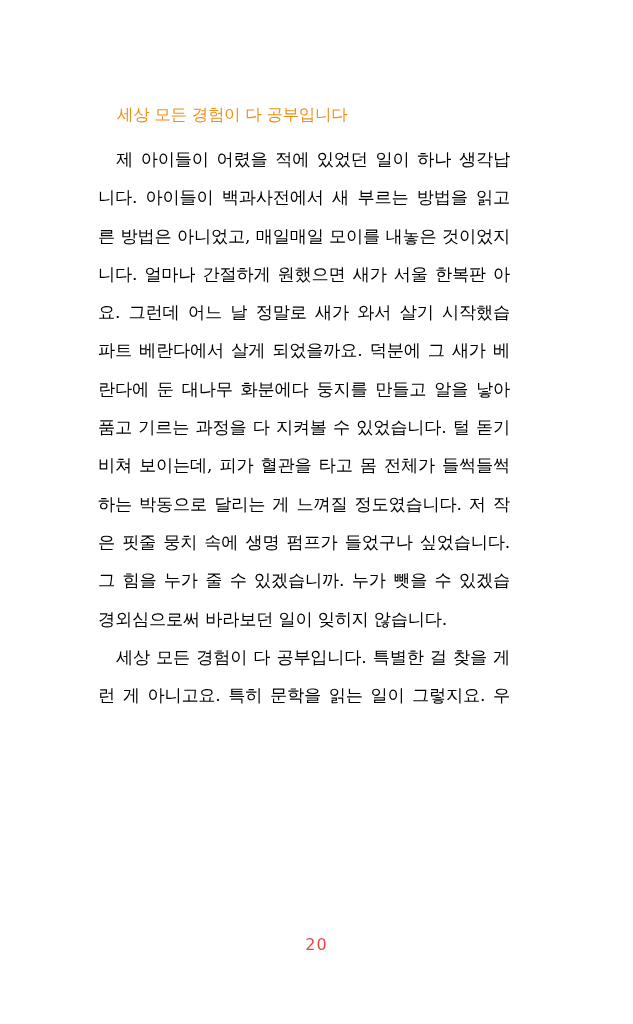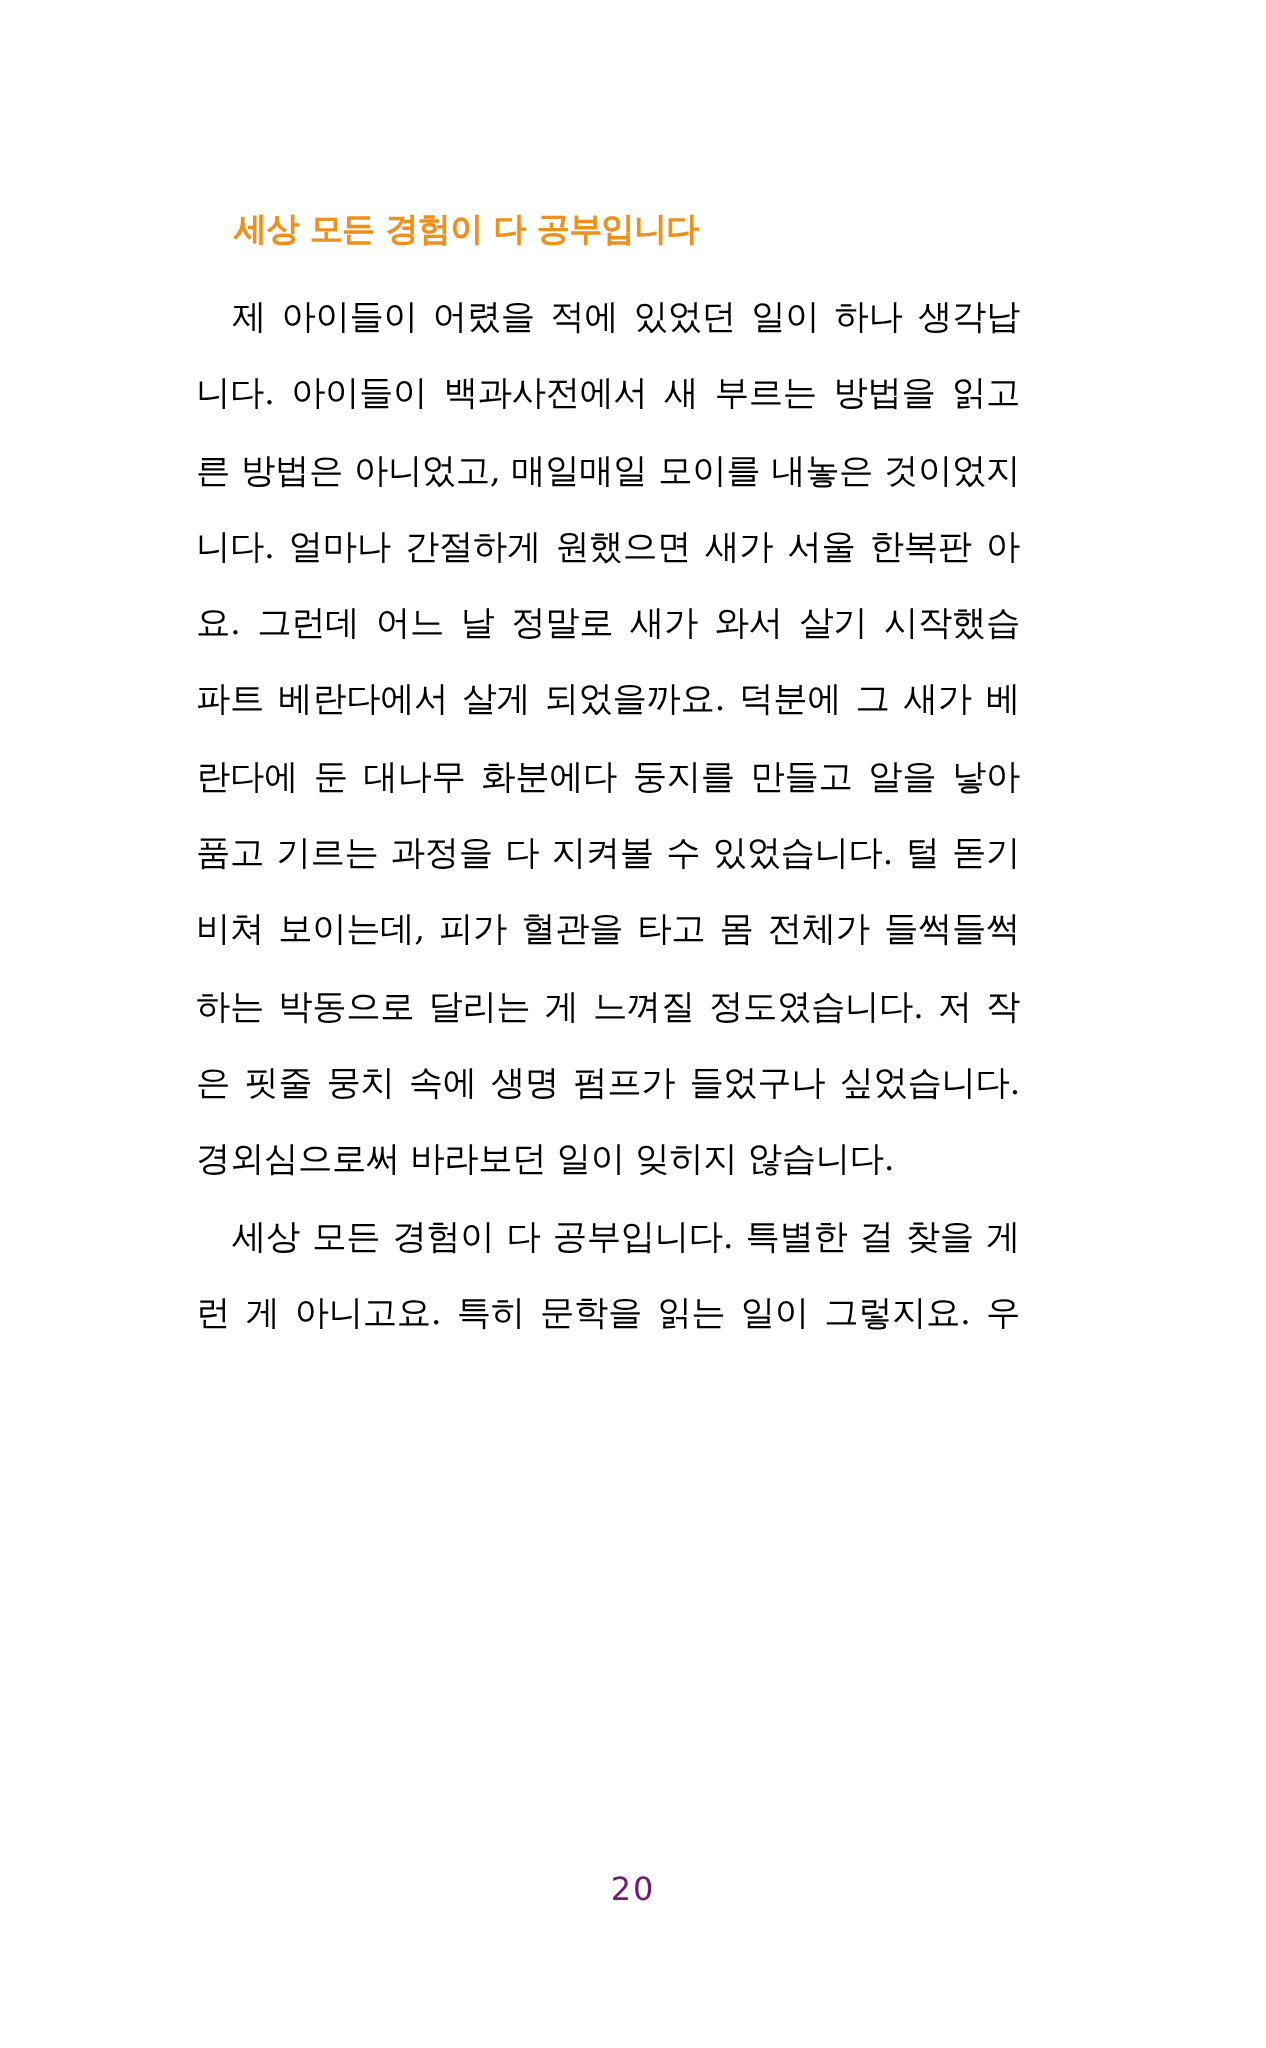--- a/index.html
+++ b/index.html
@@ -18,21 +18,21 @@
       left: 0; top: 0;
       width: 633px;
       height: 1024px;
       background: #ffffff;
     }
     .heading {
       position: absolute;
       left: 117px;
       top: 104px;
       font-family: "DejaVu Sans", sans-serif;
-      font-weight: bold;
+      font-weight: normal;
       font-size: 16.5px;
       color: #f0901c;
       letter-spacing: -0.3px;
       white-space: nowrap;
     }
     .body-text {
       position: absolute;
       left: 98px;
       top: 145px;
       width: 412px;
@@ -55,21 +55,21 @@
       text-align-last: left;
     }
     .page-number {
       position: absolute;
       left: 0;
       width: 633px;
       top: 935px;
       text-align: center;
       font-family: "DejaVu Sans", sans-serif;
       font-size: 16px;
-      color: #701a75;
+      color: #ef4444;
       letter-spacing: 1px;
     }
   </style>
 </head>
 <body>
 
 <div class="page">
   <div class="heading">세상 모든 경험이 다 공부입니다</div>
 
   <div class="body-text">
@@ -77,20 +77,21 @@
     <div class="line">니다. 아이들이 백과사전에서 새 부르는 방법을 읽고</div>
     <div class="line">른 방법은 아니었고, 매일매일 모이를 내놓은 것이었지</div>
     <div class="line">니다. 얼마나 간절하게 원했으면 새가 서울 한복판 아</div>
     <div class="line">요. 그런데 어느 날 정말로 새가 와서 살기 시작했습</div>
     <div class="line">파트 베란다에서 살게 되었을까요. 덕분에 그 새가 베</div>
     <div class="line">란다에 둔 대나무 화분에다 둥지를 만들고 알을 낳아</div>
     <div class="line">품고 기르는 과정을 다 지켜볼 수 있었습니다. 털 돋기</div>
     <div class="line">비쳐 보이는데, 피가 혈관을 타고 몸 전체가 들썩들썩</div>
     <div class="line">하는 박동으로 달리는 게 느껴질 정도였습니다. 저 작</div>
     <div class="line">은 핏줄 뭉치 속에 생명 펌프가 들었구나 싶었습니다.</div>
+    <div class="line">그 힘을 누가 줄 수 있겠습니까. 누가 뺏을 수 있겠습</div>
     <div class="line last">경외심으로써 바라보던 일이 잊히지 않습니다.</div>
 
     <div class="line indent">세상 모든 경험이 다 공부입니다. 특별한 걸 찾을 게</div>
     <div class="line">런 게 아니고요. 특히 문학을 읽는 일이 그렇지요. 우</div>
   </div>
 
   <div class="page-number">20</div>
 </div>
 
 </body></html>

